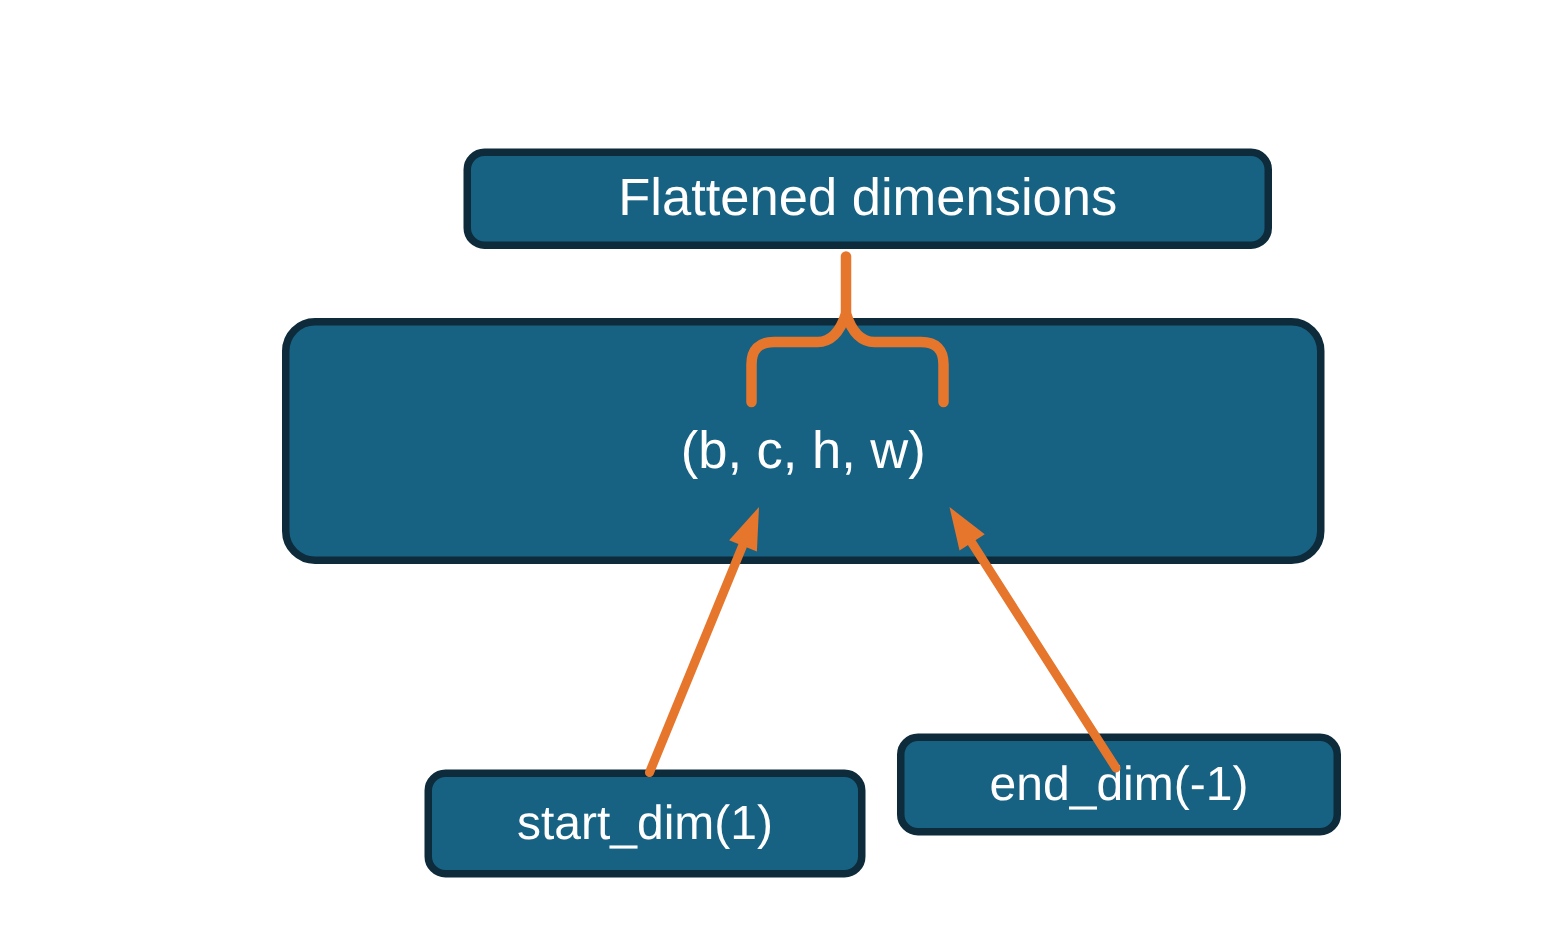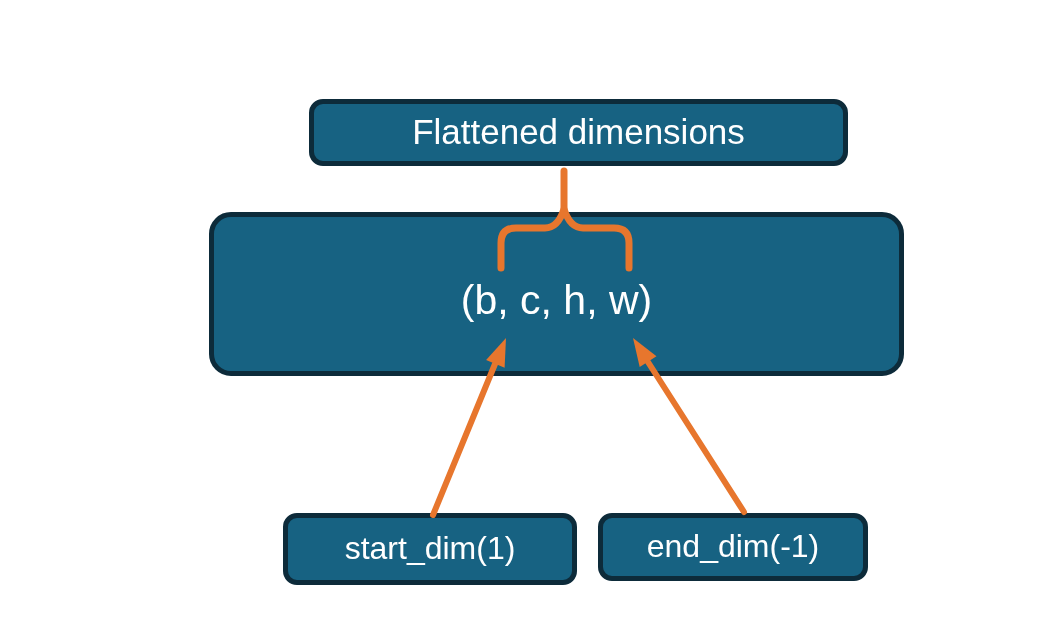--- a/index.html
+++ b/index.html
@@ -33,35 +33,35 @@
     text-align: center;
     line-height: 1.1;
   }
   .node-title {
     left: 293px; top: 99px;
     width: 539px; height: 67px;
     border-radius: 14px;
     font-size: 35px;
   }
   .node-tensor {
-    left: 193px; top: 212px;
+    left: 172px; top: 212px;
     width: 695px; height: 164px;
     border-radius: 22px;
-    font-size: 41px;
+    font-size: 35px;
   }
   .node-tensor .label { margin-top: 14px; }
   .node-start {
     left: 267px; top: 513px;
     width: 294px; height: 72px;
     border-radius: 14px;
     font-size: 32px;
   }
   .node-end {
-    left: 582px; top: 513px;
-    width: 270px; height: 68px;
+    left: 582px; top: 489px;
+    width: 296px; height: 68px;
     border-radius: 14px;
     font-size: 32px;
   }
   svg.overlay {
     position: absolute;
     left: 0; top: 0;
     width: 1038px; height: 632px;
     pointer-events: none;
   }
   .connector-stroke {

